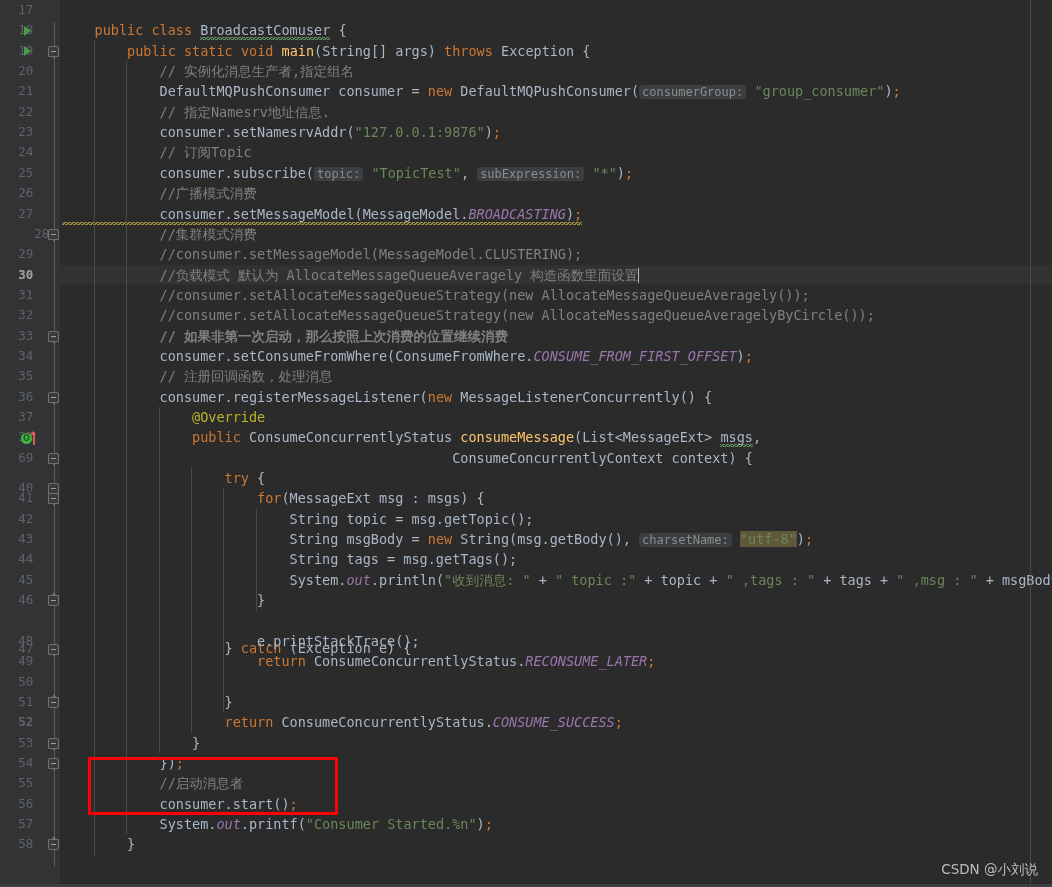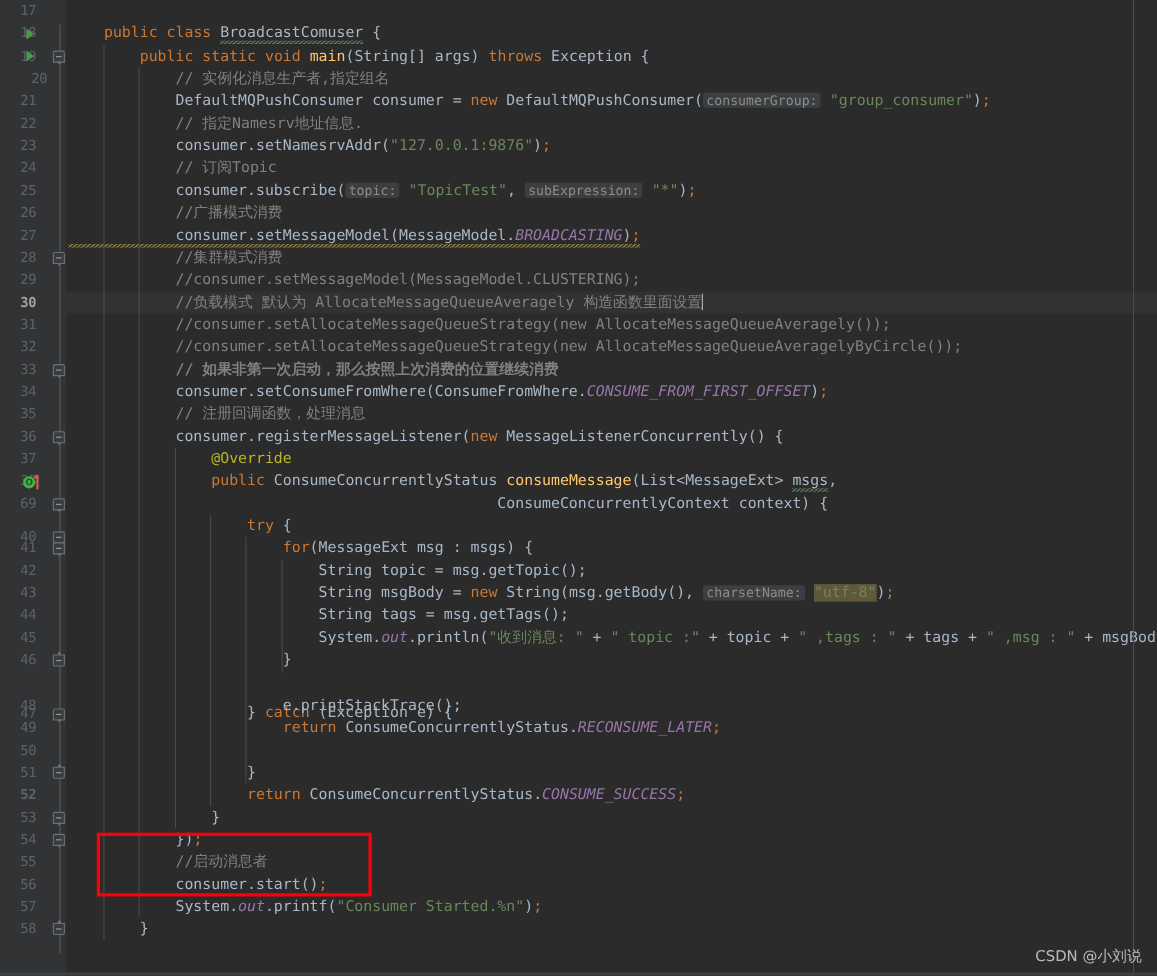--- a/index.html
+++ b/index.html
@@ -280,21 +280,21 @@
         </div>
         <div class="grow" style="top: 20.35px;">
           <div class="lineno">18</div>
           <div class="run-arrow"></div>
         </div>
         <div class="grow" style="top: 40.7px;">
           <div class="lineno">19</div>
           <div class="run-arrow"></div>
           <div class="fold start"></div>
         </div>
-        <div class="grow" style="top: 61.05px; padding-left: 10px;">
+        <div class="grow" style="top: 61.05px;">
           <div class="lineno">20</div>
         </div>
         <div class="grow" style="top: 81.4px;">
           <div class="lineno">21</div>
         </div>
         <div class="grow" style="top: 101.75px;">
           <div class="lineno">22</div>
         </div>
         <div class="grow" style="top: 122.1px;">
           <div class="lineno">23</div>
@@ -304,21 +304,21 @@
         </div>
         <div class="grow" style="top: 162.8px;">
           <div class="lineno">25</div>
         </div>
         <div class="grow" style="top: 183.15px;">
           <div class="lineno">26</div>
         </div>
         <div class="grow" style="top: 203.5px;">
           <div class="lineno">27</div>
         </div>
-        <div class="grow" style="top: 223.85px;">
+        <div class="grow" style="top: 223.85px; padding-left: 16px;">
           <div class="lineno">28</div>
           <div class="fold start"></div>
         </div>
         <div class="grow" style="top: 244.2px;">
           <div class="lineno">29</div>
         </div>
         <div class="grow" style="top: 264.55px;">
           <div class="lineno current">30</div>
         </div>
         <div class="grow" style="top: 284.9px;">

